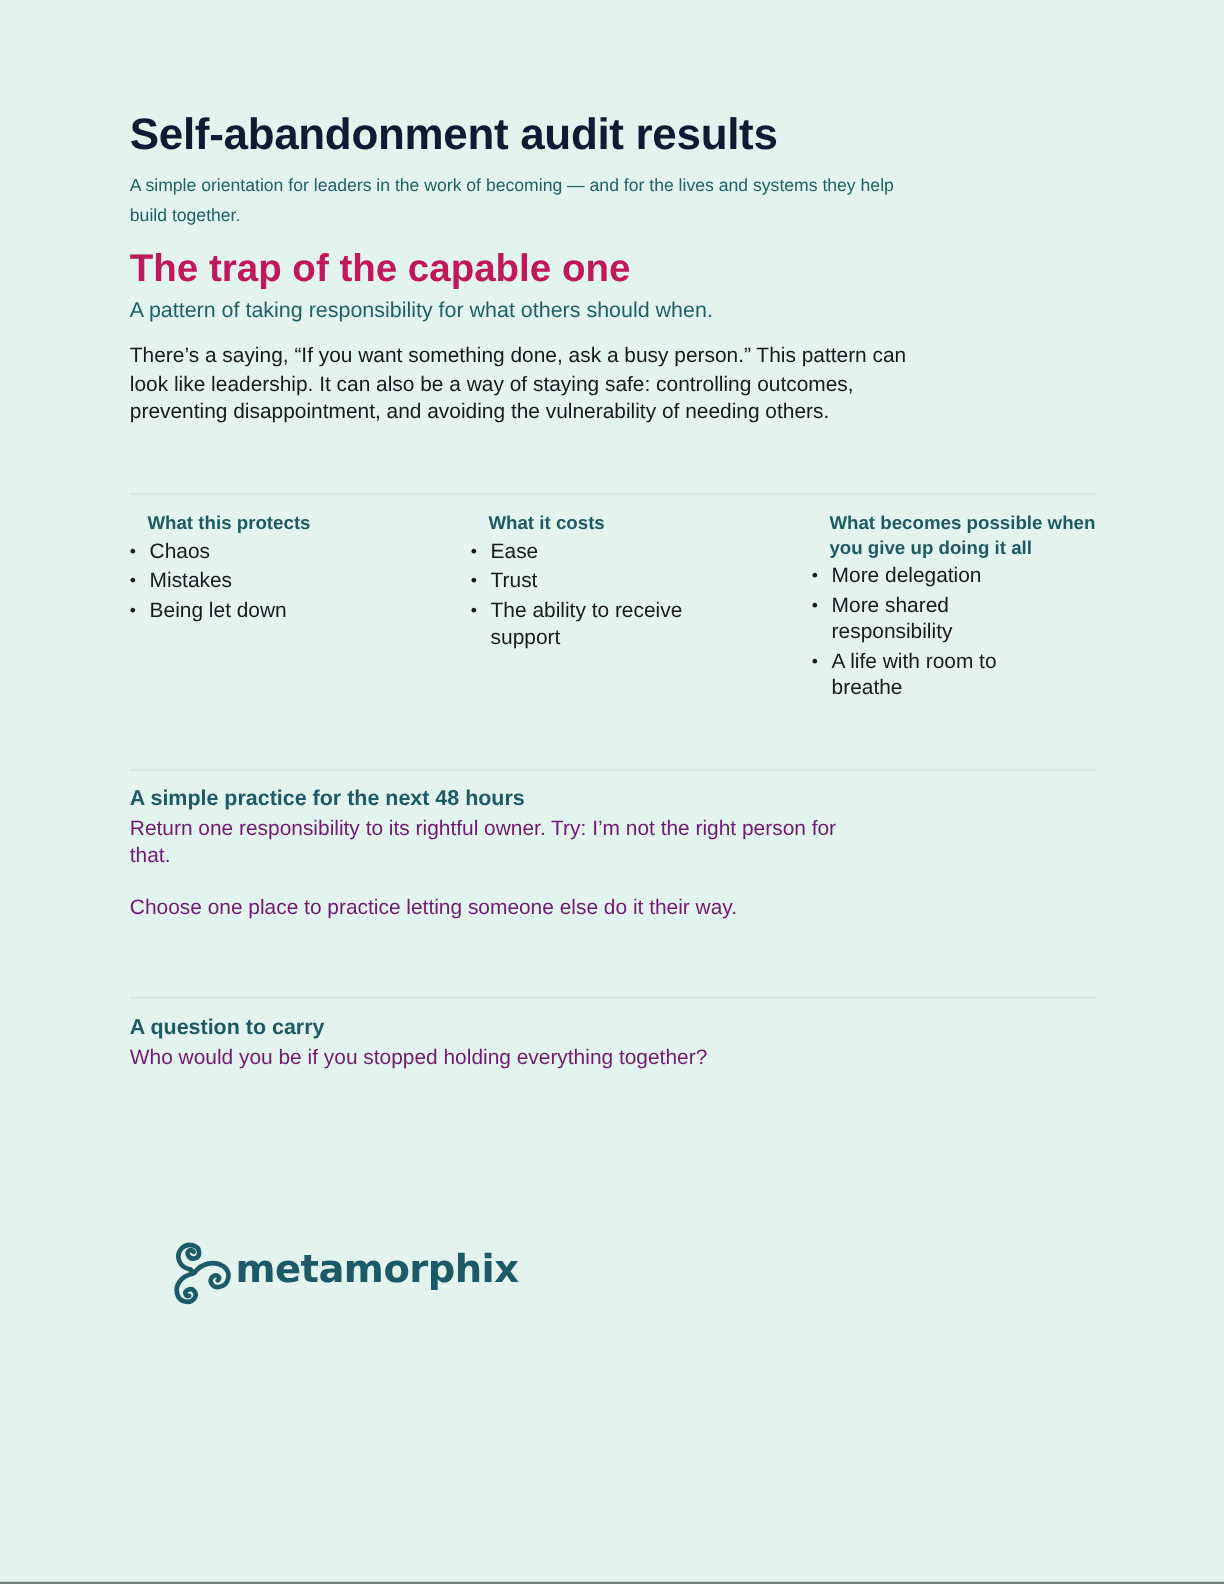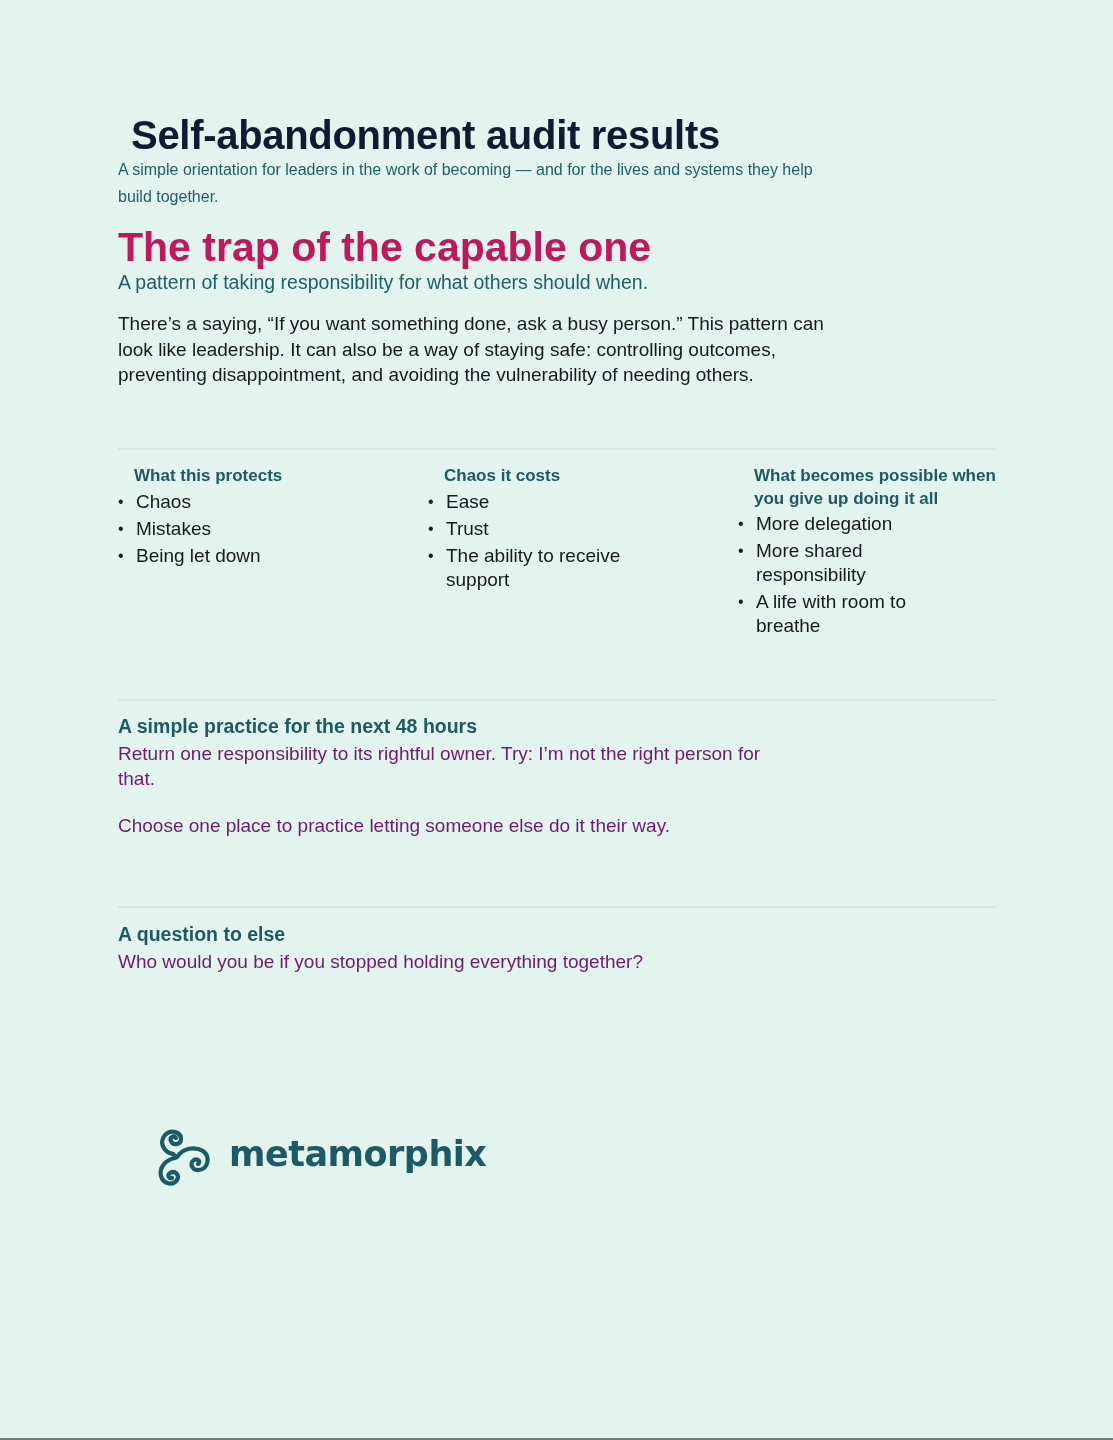--- a/index.html
+++ b/index.html
@@ -19,21 +19,21 @@
     .page {
       position: absolute;
       left: 118px;
       top: 0;
       width: 878px;
     }
     .title {
       position: absolute;
       top: 100px;
       left: 0;
-      margin: 13px;
+      margin: 0;
       font-size: 40px;
       font-weight: bold;
       color: #0f1a33;
       letter-spacing: -0.3px;
       white-space: nowrap;
     }
     .intro {
       position: absolute;
       top: 156px;
       left: 0;
@@ -41,21 +41,21 @@
       margin: 0;
       font-size: 16px;
       line-height: 27px;
       color: #1f5f66;
     }
     .pattern-title {
       position: absolute;
       top: 224px;
       left: 0;
       margin: 0;
-      font-size: 41px;
+      font-size: 35px;
       font-weight: bold;
       color: #c0185a;
       white-space: nowrap;
     }
     .pattern-sub {
       position: absolute;
       top: 271px;
       left: 0;
       margin: 0;
       font-size: 19.5px;
@@ -145,21 +145,21 @@
     }
     .logo-mark {
       width: 62px;
       height: 62px;
     }
     .logo-text {
       font-family: "DejaVu Sans", sans-serif;
       font-size: 35px;
       font-weight: bold;
       color: #1b5a66;
-      margin-left: 16px;
+      margin-left: 1px;
       letter-spacing: -0.5px;
       position: relative;
       top: -3px;
     }
   </style>
 </head>
 <body>
 
 <div class="page">
   <h1 class="title">Self-abandonment audit results</h1>
@@ -174,21 +174,21 @@
   <div class="columns">
     <div class="col" style="left:0;">
       <h3>What this protects</h3>
       <ul>
         <li><span class="bullet">•</span><span>Chaos</span></li>
         <li><span class="bullet">•</span><span>Mistakes</span></li>
         <li><span class="bullet">•</span><span>Being let down</span></li>
       </ul>
     </div>
     <div class="col" style="left:310px; width:200px;">
-      <h3>Chaos it costs</h3>
+      <h3>What it costs</h3>
       <ul>
         <li><span class="bullet">•</span><span>Ease</span></li>
         <li><span class="bullet">•</span><span>Trust</span></li>
         <li><span class="bullet">•</span><span>The ability to receive support</span></li>
       </ul>
     </div>
     <div class="col" style="left:620px; width:258px;">
       <h3>What becomes possible when you give up doing it all</h3>
       <ul style="width:190px;">
         <li><span class="bullet">•</span><span>More delegation</span></li>
@@ -205,21 +205,21 @@
     <p style="width:660px;">Return one responsibility to its rightful owner. Try: I’m not the right person for that.</p>
   </div>
 
   <div class="section" style="top:813px;">
     <p>Choose one place to practice letting someone else do it their way.</p>
   </div>
 
   <div class="divider" style="top:906px;"></div>
 
   <div class="section" style="top:922px;">
-    <h3>A question to else</h3>
+    <h3>A question to carry</h3>
     <p>Who would you be if you stopped holding everything together?</p>
   </div>
 </div>
 
 <div class="logo">
   <svg class="logo-mark" viewBox="0 0 62 62" fill="none" stroke="#1b5a66" stroke-width="4.2" stroke-linecap="round">
 
     <path d="M22 28 C 12 26, 8 16, 14 9 C 20 3, 30 6, 30 13 C 30 19, 22 20, 20 15 C 18 11, 23 9, 25 12"></path>
 
     <path d="M24 32 C 14 34, 8 42, 10 50 C 12 58, 22 60, 26 54 C 29 49, 24 44, 19 47 C 16 49, 18 53, 21 52"></path>

